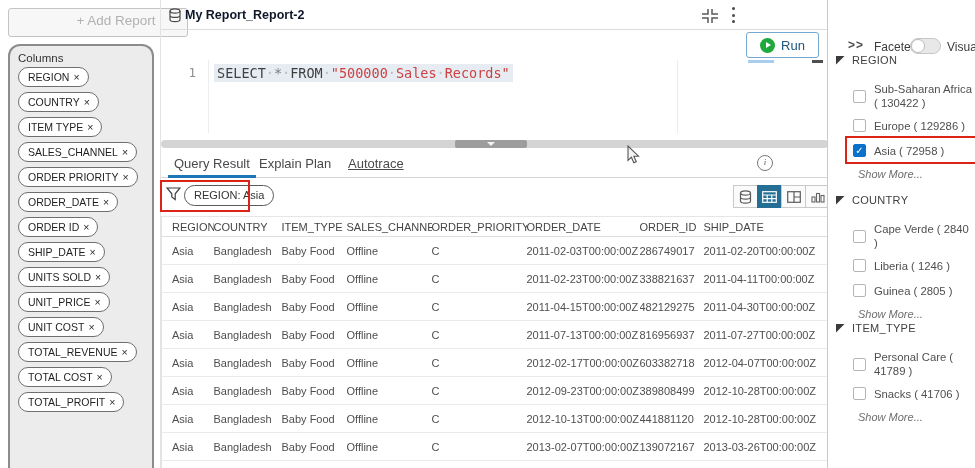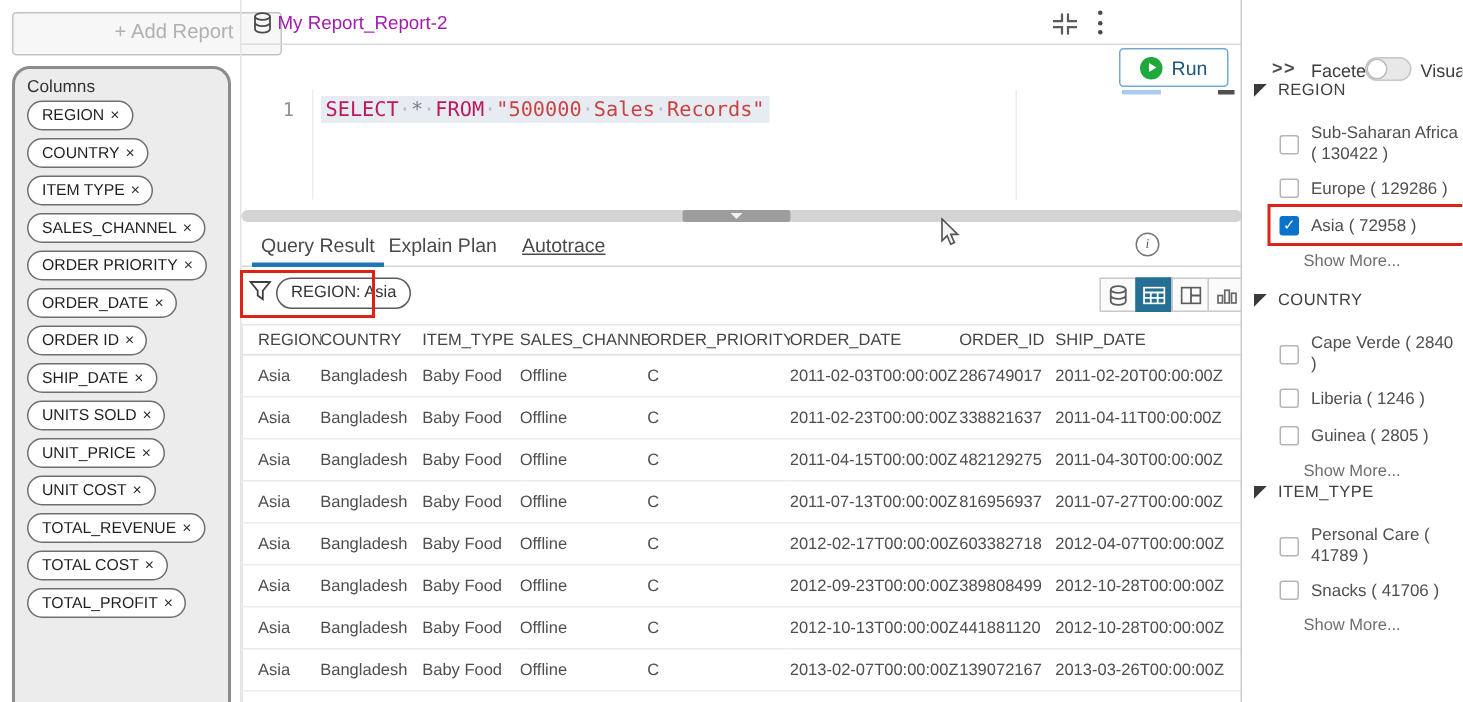--- a/index.html
+++ b/index.html
@@ -16,40 +16,40 @@
       border-radius:12px;padding:6px 0 0 8px;box-sizing:border-box;}
   .columns-title{font-size:11.5px;color:#333;margin-bottom:3px;}
   .pill{display:table;background:#fff;border:1.4px solid #6f6f6f;border-radius:11px;
       padding:3px 8px 3px 9px;margin:0 0 5px 0;font-size:10.5px;color:#1f1f1f;
       white-space:nowrap;cursor:pointer;}
   .pill .pill-close{margin-left:4px;color:#2a2a2a;}
 
   
   .main{position:absolute;left:160px;top:0;width:667px;height:468px;border-left:1px solid #e3e3e3;box-sizing:border-box;}
   .editor-header{position:absolute;left:0;top:0;width:667px;height:30px;border-bottom:1px solid #dcdcdc;box-sizing:border-box;}
-  .editor-title{position:absolute;left:24px;top:8px;font-size:12.5px;font-weight:normal;color:#a21caf;}
+  .editor-title{position:absolute;left:24px;top:8px;font-size:12.5px;font-weight:bold;color:#0f172a;}
   .db-icon{position:absolute;left:8px;top:8px;}
   .compress-btn{position:absolute;left:540px;top:8px;width:18px;height:16px;cursor:pointer;}
   .kebab-btn{position:absolute;left:566px;top:6px;width:12px;height:18px;display:flex;flex-direction:column;
       align-items:center;justify-content:space-between;padding:1px 0;box-sizing:border-box;cursor:pointer;}
   .kebab-btn i{width:3px;height:3px;border-radius:50%;background:#4a4a4a;}
   .run-btn{position:absolute;left:585px;top:32px;width:73px;height:26px;background:#fff;
       border:1px solid #74a8cf;border-radius:3px;display:flex;align-items:center;justify-content:center;
       gap:6px;cursor:pointer;box-sizing:border-box;}
   .run-label{font-size:13px;color:#20567f;}
   .play-circle{width:15px;height:15px;border-radius:50%;background:#1fa83c;position:relative;}
   .play-circle::after{content:"";position:absolute;left:5.5px;top:4px;border-left:5px solid #fff;
       border-top:3.5px solid transparent;border-bottom:3.5px solid transparent;}
   .editor-body{position:absolute;left:0;top:60px;width:667px;height:80px;}
   .gutter{position:absolute;left:0;top:0;width:47px;height:73px;border-right:1px solid #ededed;}
   .line-number{position:absolute;right:12px;top:5px;font-family:"DejaVu Sans Mono",monospace;
       font-size:12.5px;color:#8f8f8f;}
   .code-line{position:absolute;left:53px;top:4px;font-family:"DejaVu Sans Mono",monospace;
       font-size:13.5px;background:#e7ecf3;padding:1px 3px;white-space:pre;cursor:text;}
-  .tok.keyword{color:#be185d;}
+  .tok.keyword{color:#404040;}
   .tok.operator{color:#7d7d8d;}
   .tok.string{color:#cc4141;}
   .ws-dot{color:#b3bcc9;}
   .ruler{position:absolute;left:516px;top:0;width:1px;height:73px;background:#ececec;}
   .edit-scroll-thumb{position:absolute;left:651px;top:0;width:11px;height:3px;background:#4f4f4f;}
   .blue-frag{position:absolute;left:587px;top:0;width:26px;height:3px;background:#a9cdef;}
 
   .splitter{position:absolute;left:0;top:140px;width:667px;height:8px;background:#d4d4d4;border-radius:4px;}
   .splitter-handle{position:absolute;left:294px;top:0;width:72px;height:8px;background:#9d9d9d;border-radius:2px;
       display:flex;align-items:center;justify-content:center;cursor:row-resize;}
@@ -95,21 +95,21 @@
 
   .facet-section{position:absolute;left:0;width:147px;}
   .facet-header{display:flex;align-items:center;gap:7px;padding-left:8px;cursor:pointer;}
   .facet-tri{width:9px;height:9px;background:#3a3a3a;clip-path:polygon(0 0,100% 0,0 100%);}
   .facet-title{font-size:11px;color:#404040;letter-spacing:0.3px;}
   .facet-items{margin:16px 0 0 25px;}
   .facet-item{position:relative;display:flex;align-items:center;gap:8px;margin-bottom:6px;min-height:19px;cursor:pointer;}
   .cbx{flex:none;width:13px;height:13px;border:1px solid #b5b5b5;border-radius:2px;background:#fff;box-sizing:border-box;}
   .cbx.checked{background:#0b72cc;border-color:#0b72cc;color:#fff;font-size:10px;line-height:12px;text-align:center;}
   .facet-label{width:104px;font-size:11.3px;color:#4f4f4f;line-height:1.25;}
-  .show-more{margin:8px 0 0 41px;font-size:11px;color:#6e6e6e;cursor:pointer;}
+  .show-more{margin:8px 0 0 30px;font-size:11px;color:#6e6e6e;cursor:pointer;font-style:italic;}
   .facet-red-outline{position:absolute;left:-8px;top:-5px;right:-4px;bottom:-4px;
       border:2.5px solid #dc2416;pointer-events:none;}
 
   
   .red-box-chip{position:absolute;left:160px;top:180px;width:90px;height:32px;border:2.5px solid #dc2416;
       box-sizing:border-box;pointer-events:none;z-index:20;}
   .cursor{position:absolute;left:627px;top:145px;z-index:30;pointer-events:none;}
   svg{display:block;}
 </style>
 </head>

